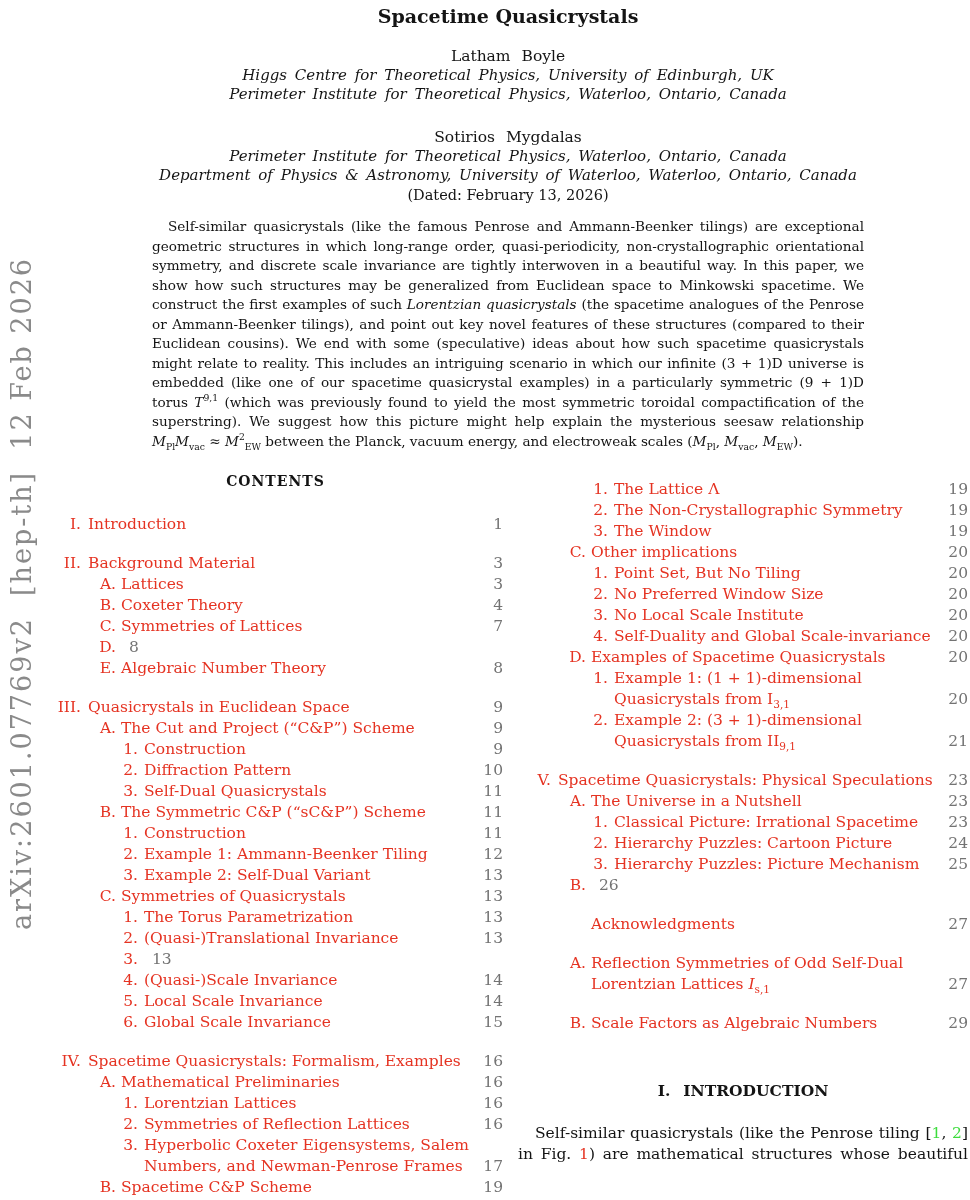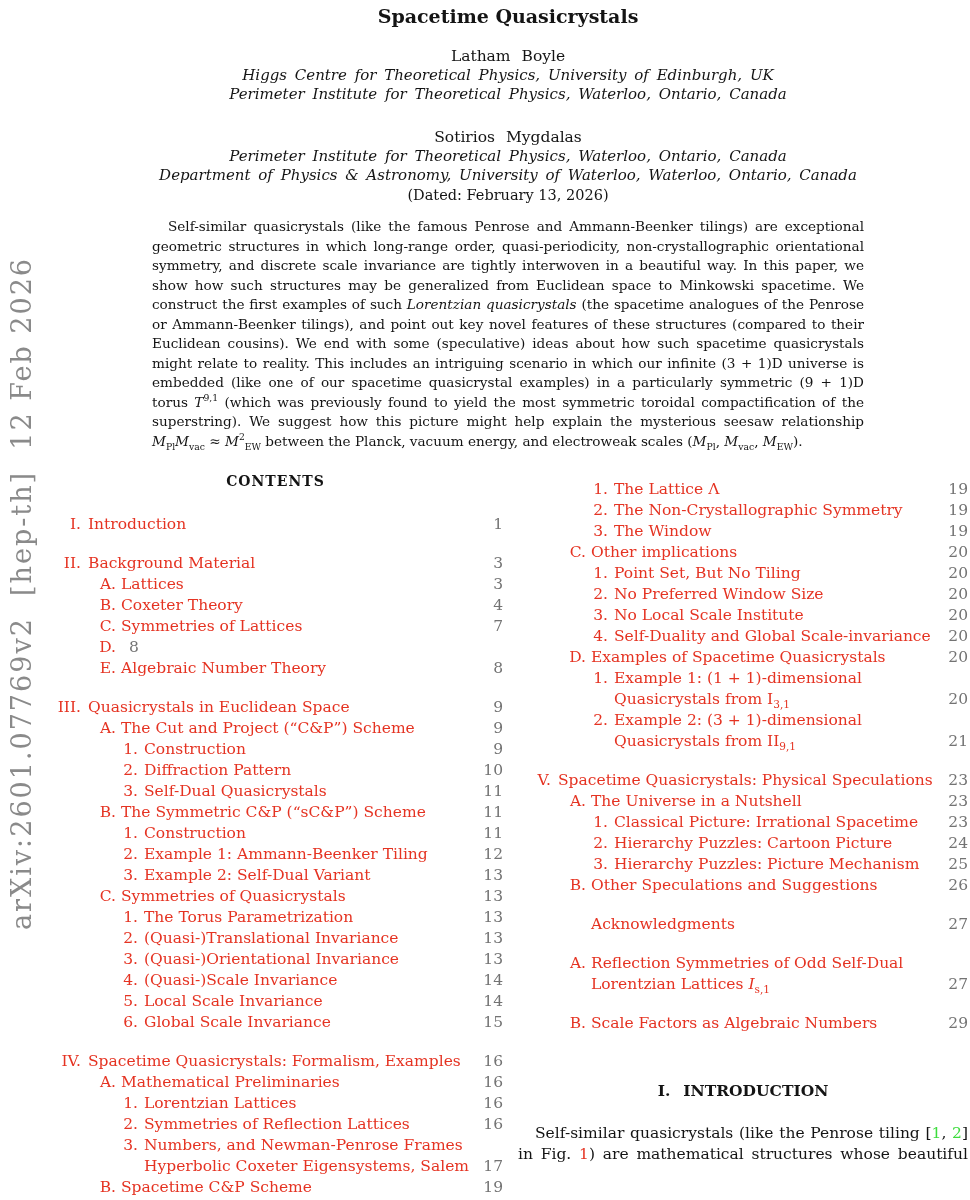--- a/index.html
+++ b/index.html
@@ -206,23 +206,20 @@
             </div>
             <div class="toc-row lv2">
               <span class="toc-num">2.</span>
               <span class="toc-label">
                 <div><span>(Quasi-)Translational Invariance</span></div>
               </span>
               <span class="toc-page">13</span>
             </div>
             <div class="toc-row lv2">
               <span class="toc-num">3.</span>
-              <span class="toc-label">
-                <div><span>(Quasi-)Orientational Invariance</span></div>
-              </span>
               <span class="toc-page">13</span>
             </div>
             <div class="toc-row lv2">
               <span class="toc-num">4.</span>
               <span class="toc-label">
                 <div><span>(Quasi-)Scale Invariance</span></div>
               </span>
               <span class="toc-page">14</span>
             </div>
             <div class="toc-row lv2">
@@ -263,22 +260,22 @@
             <div class="toc-row lv2">
               <span class="toc-num">2.</span>
               <span class="toc-label">
                 <div><span>Symmetries of Reflection Lattices</span></div>
               </span>
               <span class="toc-page">16</span>
             </div>
             <div class="toc-row lv2">
               <span class="toc-num">3.</span>
               <span class="toc-label">
+                <div><span>Hyperbolic Coxeter Eigensystems, Salem</span></div>
                 <div><span>Numbers, and Newman-Penrose Frames</span></div>
-                <div><span>Hyperbolic Coxeter Eigensystems, Salem</span></div>
               </span>
               <span class="toc-page">17</span>
             </div>
             <div class="toc-row lv1">
               <span class="toc-num">B.</span>
               <span class="toc-label">
                 <div><span>Spacetime C&amp;P Scheme</span></div>
               </span>
               <span class="toc-page">19</span>
             </div>
@@ -396,23 +393,20 @@
             </div>
             <div class="toc-row lv2">
               <span class="toc-num">3.</span>
               <span class="toc-label">
                 <div><span>Hierarchy Puzzles: Picture Mechanism</span></div>
               </span>
               <span class="toc-page">25</span>
             </div>
             <div class="toc-row lv1">
               <span class="toc-num">B.</span>
-              <span class="toc-label">
-                <div><span>Other Speculations and Suggestions</span></div>
-              </span>
               <span class="toc-page">26</span>
             </div>
             <div class="toc-row lv1 gap">
               <span class="toc-num"></span>
               <span class="toc-label">
                 <div><span>Acknowledgments</span></div>
               </span>
               <span class="toc-page">27</span>
             </div>
             <div class="toc-row lv1 gap">

